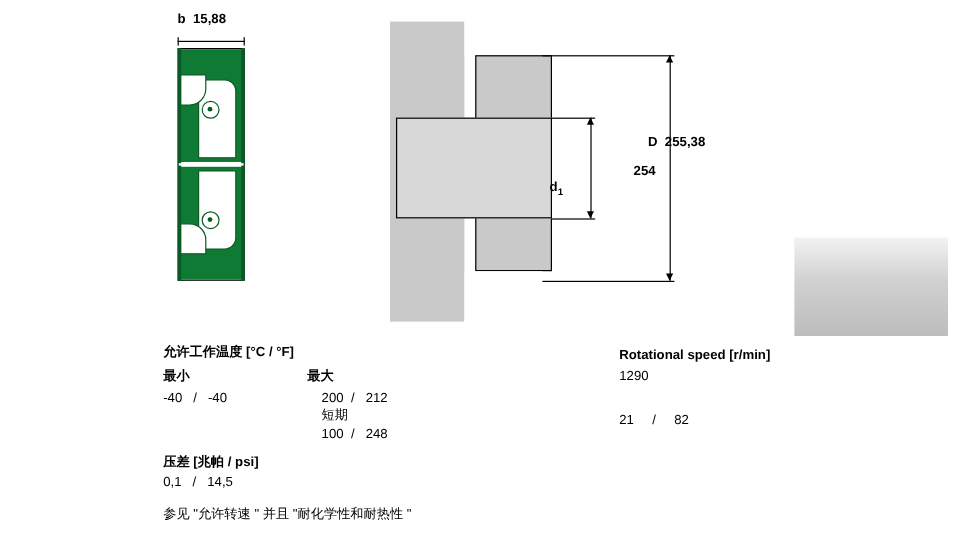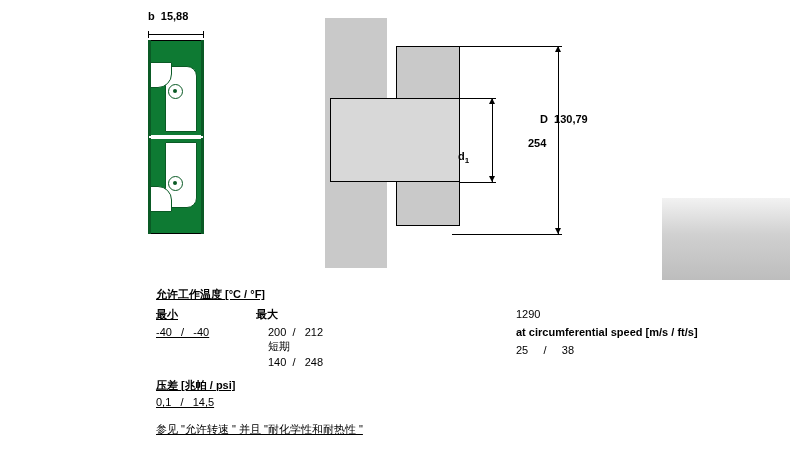--- a/index.html
+++ b/index.html
@@ -203,21 +203,21 @@
   .arrow-up, .arrow-down {
     position: absolute;
     width: 0; height: 0;
     border-left: 3px solid transparent;
     border-right: 3px solid transparent;
   }
   .arrow-up { border-bottom: 6px solid #000; }
   .arrow-down { border-top: 6px solid #000; }
 
   
-  .block-left { position: absolute; left: 156px; text-decoration: underline; }
+  .block-left { position: absolute; left: 136px; }
   .block-right { position: absolute; left: 516px; }
 </style>
 </head>
 <body>
 
 <div class="page">
 
   <div id="seal-drawing"></div>
 
   <div class="t bold" style="left:148px; top:10px;">b  15,88</div>
@@ -264,33 +264,33 @@
   <div class="arrow-up" style="left:489px; top:98px;"></div>
   <div class="arrow-down" style="left:489px; top:176px;"></div>
   <div class="t bold" style="left:458px; top:150px;"><span>d</span><span style="font-size:8px; vertical-align:sub;">1</span></div>
   <div class="t bold" style="left:528px; top:137px;">254</div>
 
   <div class="dimline-h" style="left:452px; top:46px; width:110px;"></div>
   <div class="dimline-h" style="left:452px; top:234px; width:110px;"></div>
   <div class="dimline-v" style="left:558px; top:46px; height:188px;"></div>
   <div class="arrow-up" style="left:555px; top:46px;"></div>
   <div class="arrow-down" style="left:555px; top:228px;"></div>
-  <div class="t bold" style="left:540px; top:113px;">D  130,79</div>
+  <div class="t bold" style="left:540px; top:113px;">D  255,38</div>
 
   <div class="t bold block-left" style="top:288px;">允许工作温度 [°C / °F]</div>
   <div class="t bold block-left" style="top:308px;">最小</div>
   <div class="t bold" style="left:256px; top:308px;">最大</div>
 
   <div class="t block-left" style="top:326px;">-40   /   -40</div>
   <div class="t" style="left:268px; top:326px;">200  /   212</div>
   <div class="t" style="left:268px; top:340px;">短期</div>
-  <div class="t" style="left:268px; top:356px;">140  /   248</div>
+  <div class="t" style="left:268px; top:356px;">100  /   248</div>
 
   <div class="t bold block-left" style="top:379px;">压差 [兆帕 / psi]</div>
   <div class="t block-left" style="top:396px;">0,1   /   14,5</div>
 
   <div class="t block-left" style="top:423px;">参见 "允许转速 " 并且 "耐化学性和耐热性 "</div>
 
+  <div class="t bold block-right" style="top:290px;">Rotational speed [r/min]</div>
   <div class="t block-right" style="top:308px;">1290</div>
-  <div class="t bold block-right" style="top:326px;">at circumferential speed [m/s / ft/s]</div>
-  <div class="t block-right" style="top:344px;">25     /     38</div>
+  <div class="t block-right" style="top:344px;">21     /     82</div>
 
 </div>
 
 </body></html>

